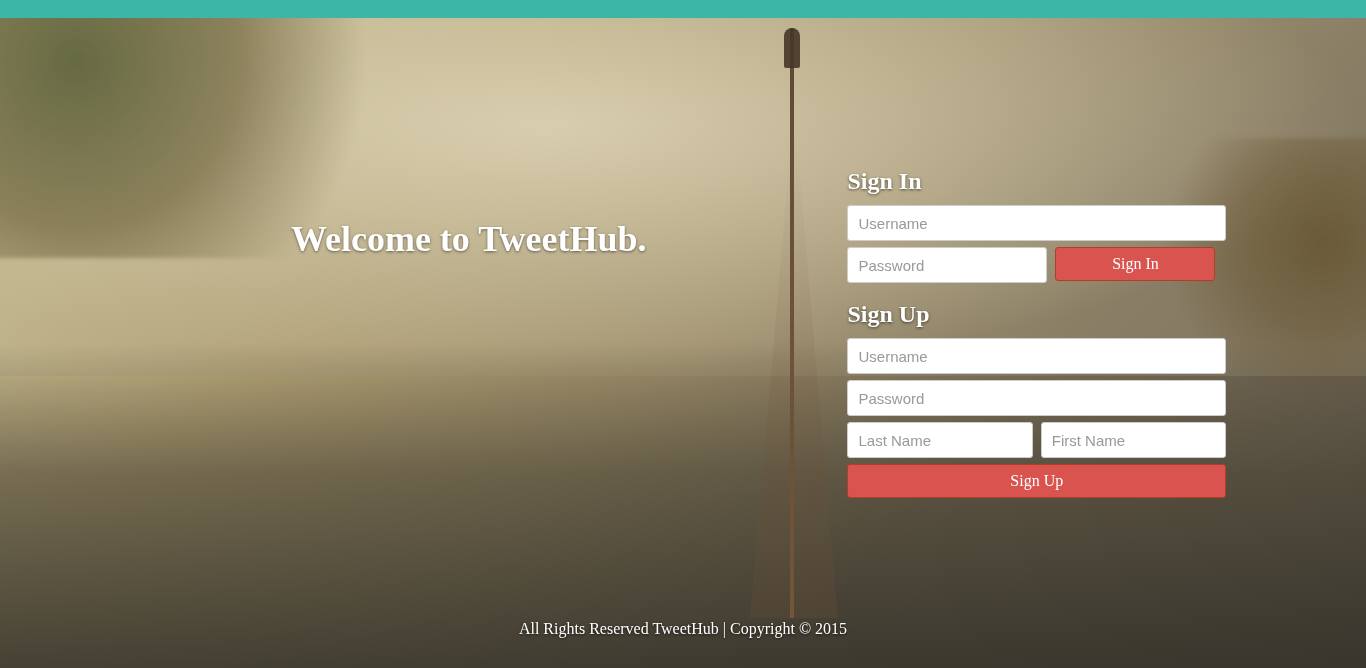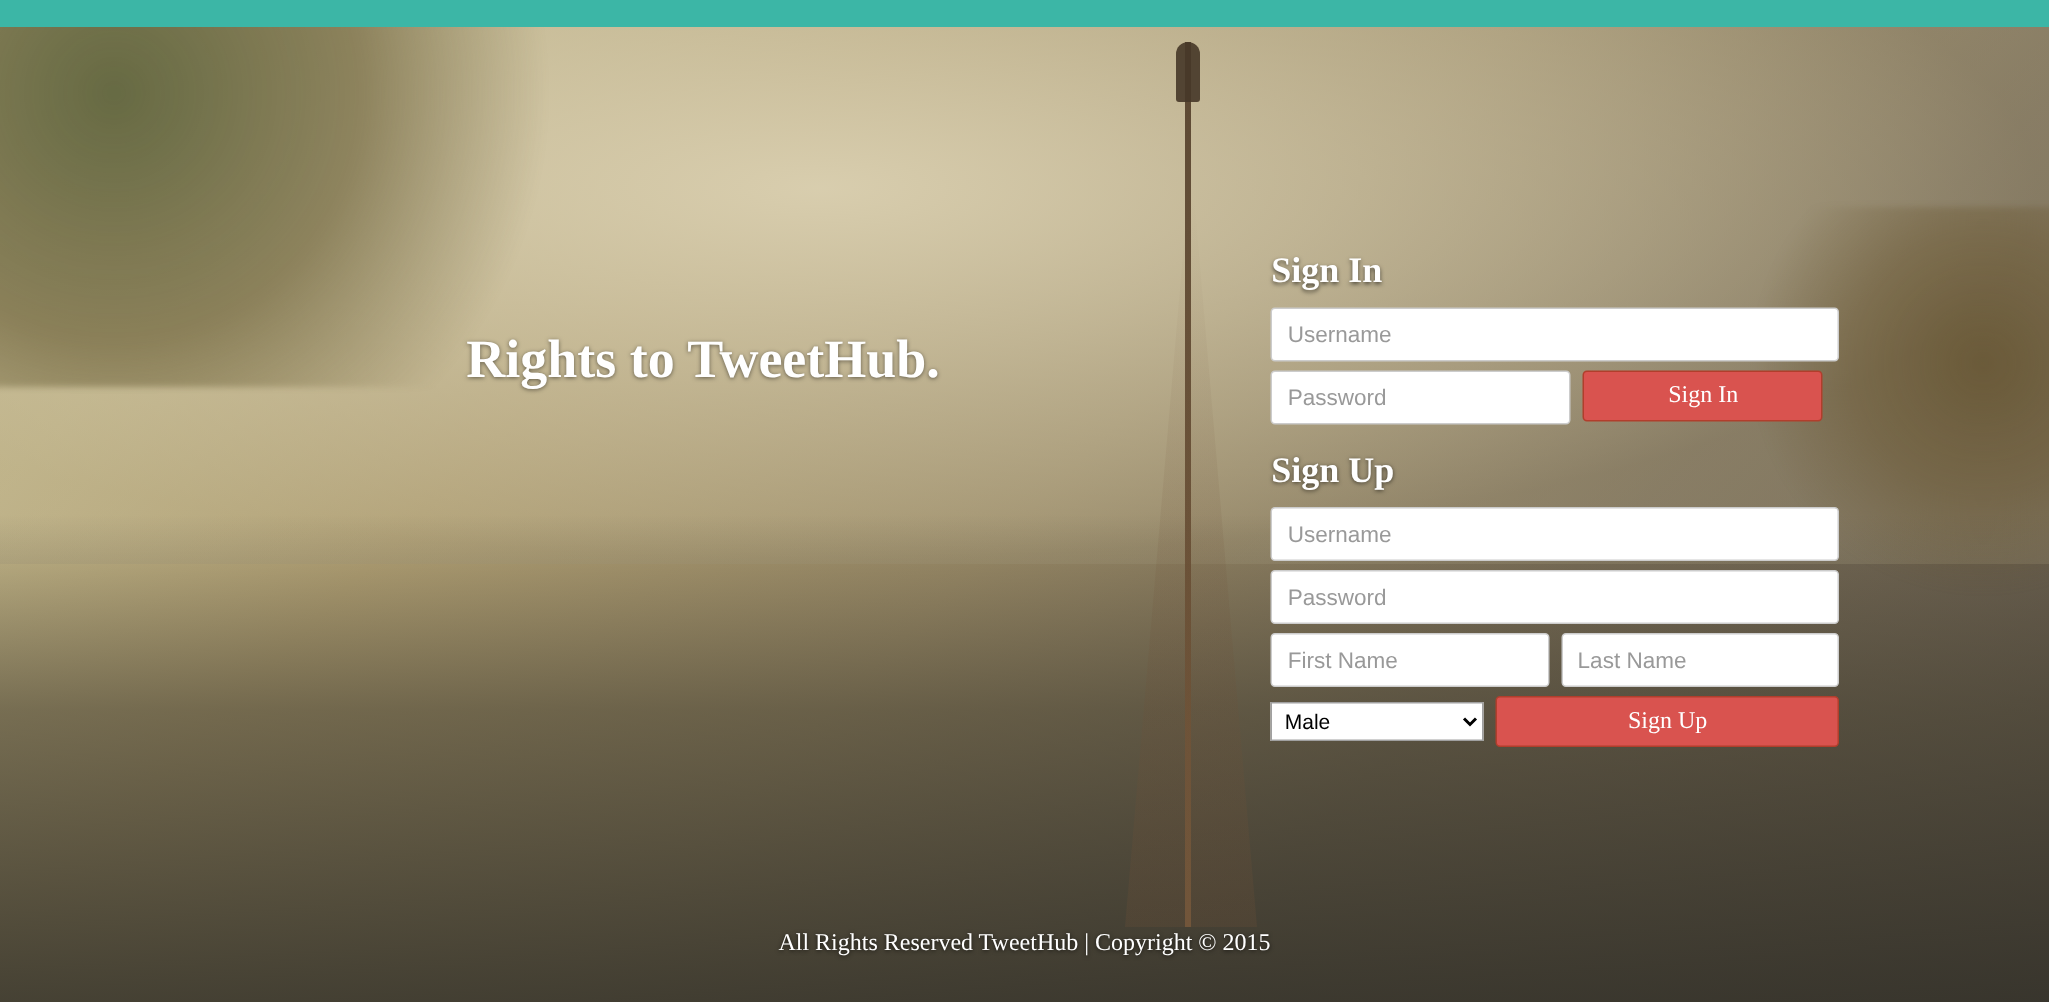--- a/index.html
+++ b/index.html
@@ -166,21 +166,21 @@
 
 <div class="hero">
   <div class="sky-wash"></div>
   <div class="ground-wash"></div>
   <div class="tower"></div>
   <div class="leaves left"></div>
   <div class="leaves right"></div>
 
   <div class="content">
     <div class="left-col">
-      <h1>Rights to TweetHub.</h1>
+      <h1>Welcome to TweetHub.</h1>
     </div>
 
     <div class="right-col">
       <h2>Sign In</h2>
       <div class="form-row">
         <input type="text" placeholder="Username" style="">
       </div>
       <div class="form-row signin-row">
         <div class="pw">
           <input type="password" placeholder="Password" style="">
@@ -192,32 +192,27 @@
 
       <h2 style="margin-top:18px">Sign Up</h2>
       <div class="form-row">
         <input type="text" placeholder="Username" style="">
       </div>
       <div class="form-row">
         <input type="password" placeholder="Password" style="">
       </div>
       <div class="form-row">
         <div class="signup-half">
+          <input type="text" placeholder="Last Name" style="">
+        </div>
+        <div class="signup-half">
           <input type="text" placeholder="First Name" style="">
         </div>
-        <div class="signup-half">
-          <input type="text" placeholder="Last Name" style="">
-        </div>
-      </div>
-      <div class="form-row">
-        <div class="signup-select">
-          <select>
-            <option>Male</option>
-          </select>
-        </div>
+      </div>
+      <div class="form-row">
         <div class="signup-btnwrap">
           <button class="btn">Sign Up</button>
         </div>
       </div>
     </div>
   </div>
 
   <div class="footer">All Rights Reserved TweetHub | Copyright © 2015</div>
 </div>
 

